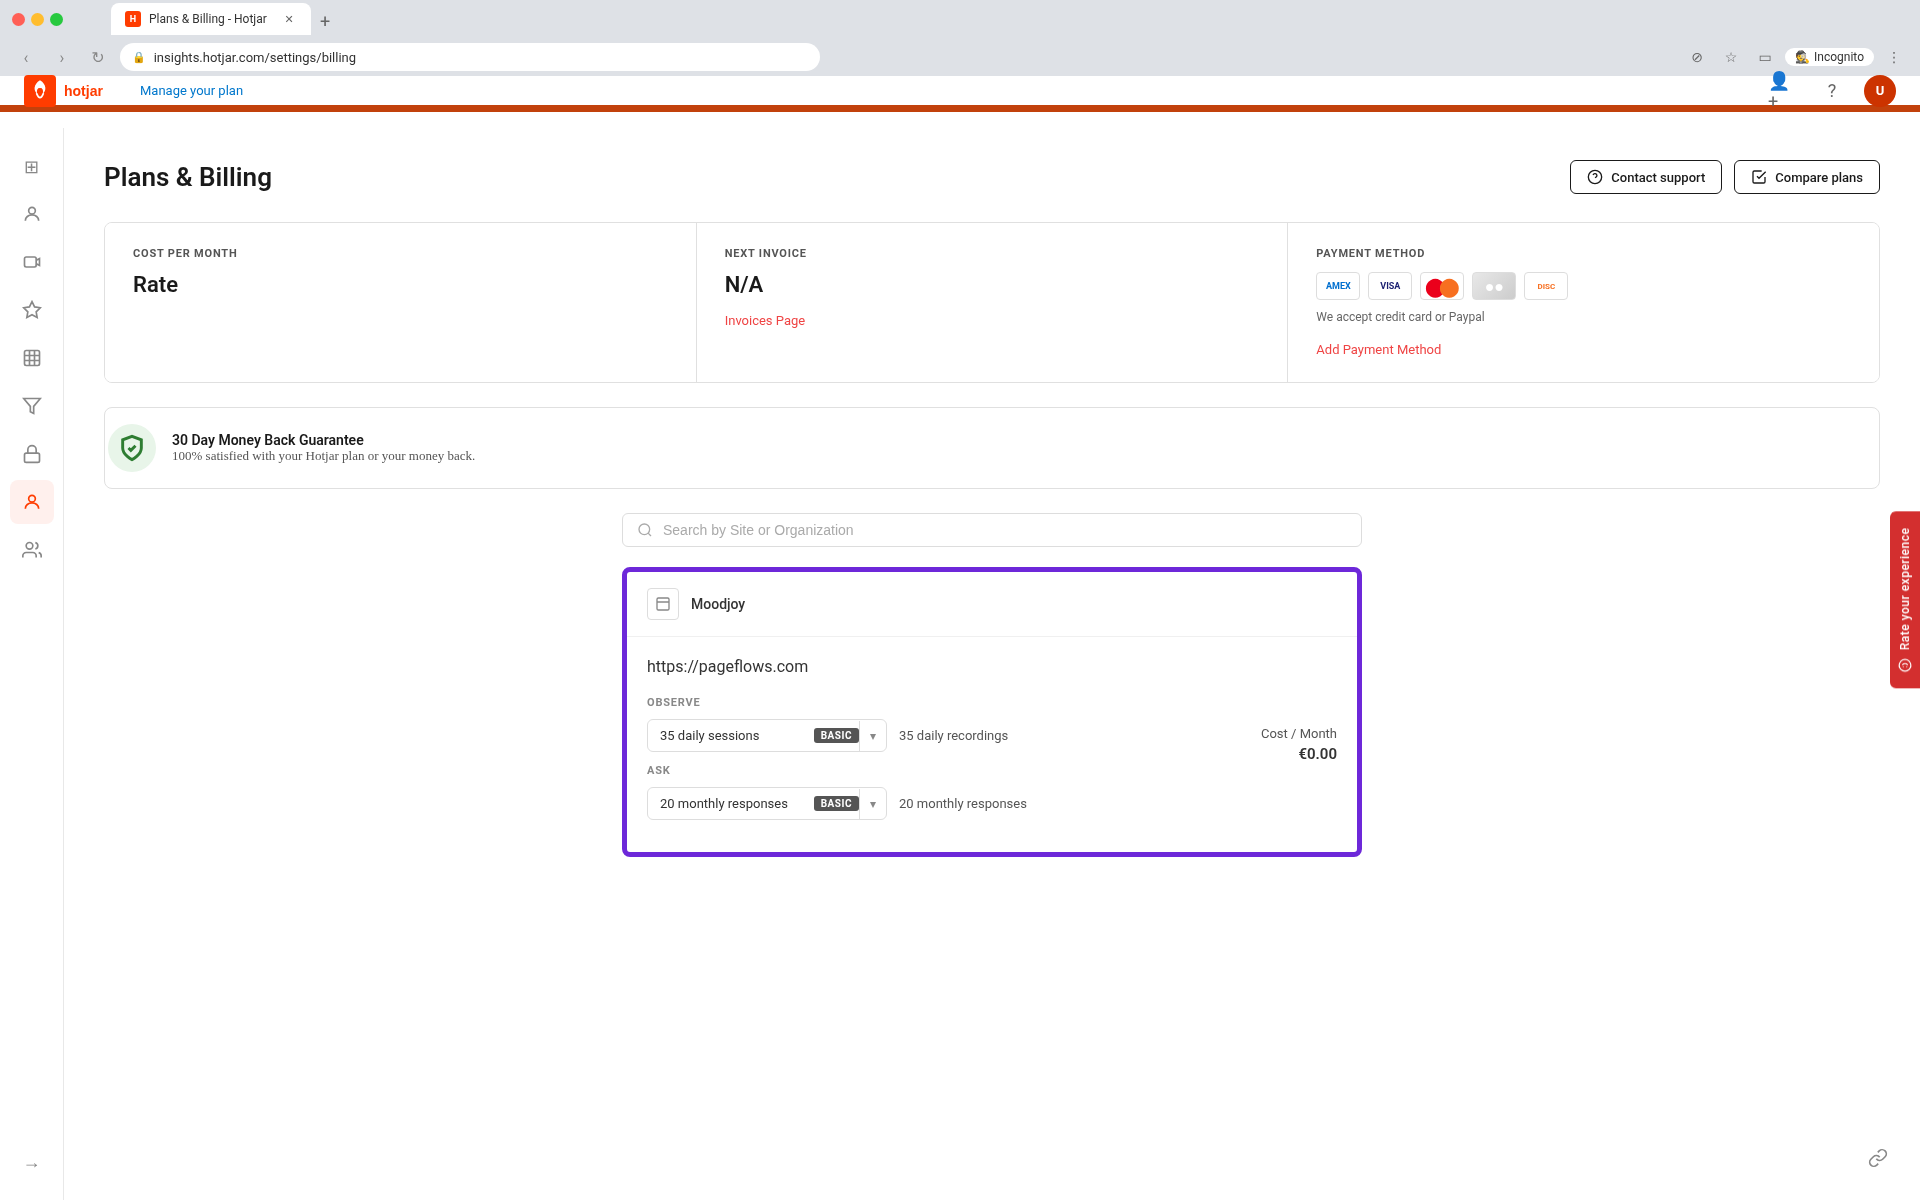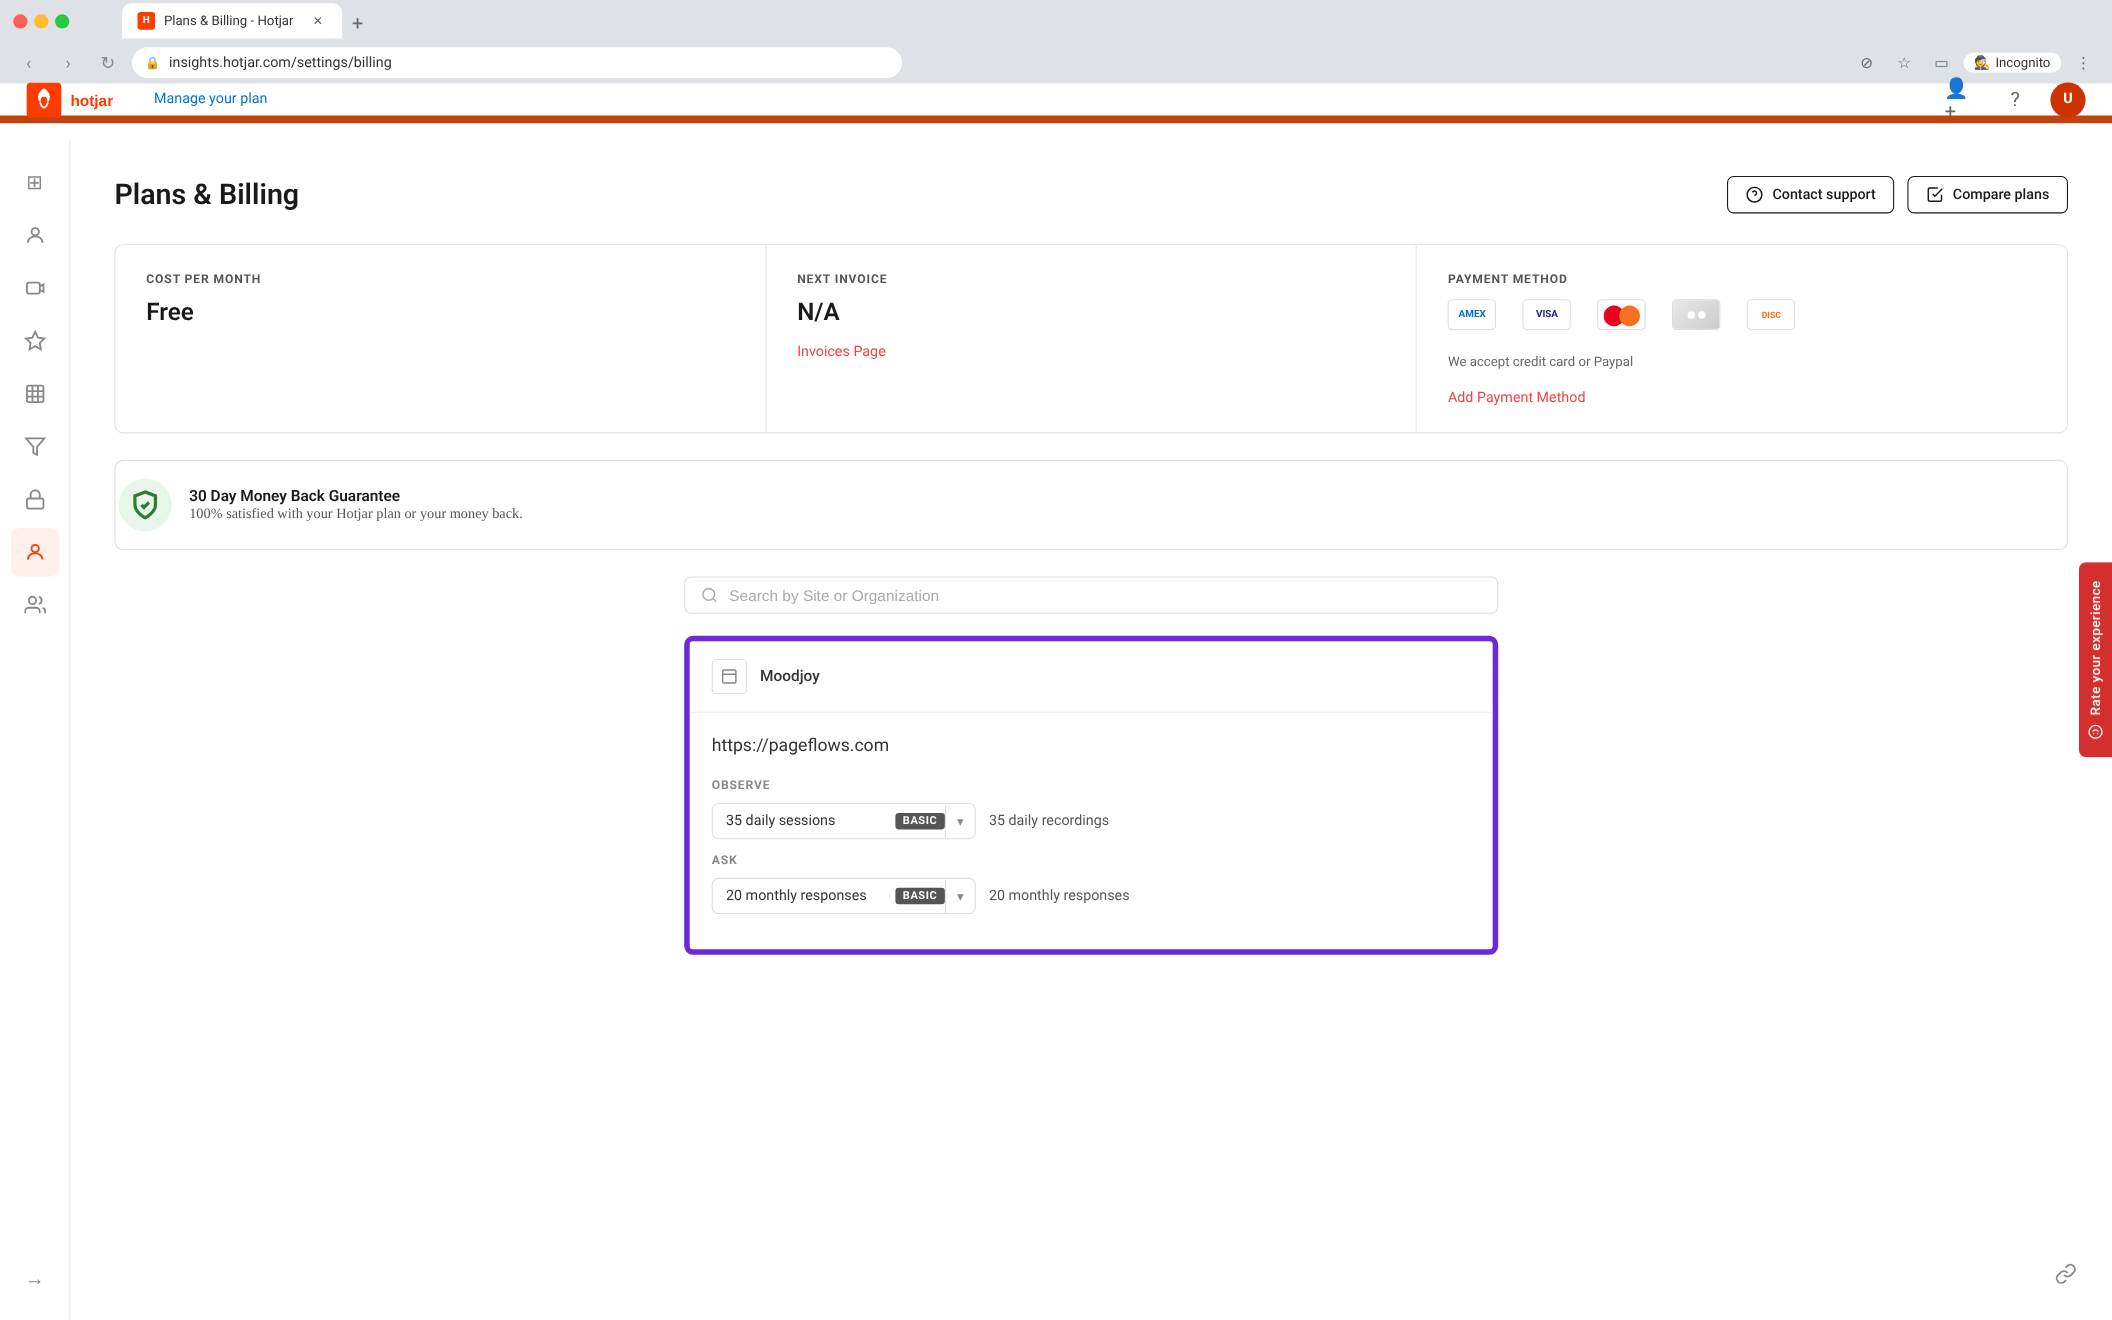--- a/index.html
+++ b/index.html
@@ -332,23 +332,23 @@
     }
     .billing-card-link {
       color: #ef4444;
       font-size: 13px;
       text-decoration: none;
       display: inline-block;
       margin-top: 8px;
     }
     .payment-icons {
       display: flex;
-      gap: 24px;
-      align-items: center;
-      margin-bottom: 22px;
+      gap: 8px;
+      align-items: center;
+      margin-bottom: 10px;
     }
     .payment-icon {
       height: 28px;
       width: 44px;
       border: 1px solid #ddd;
       border-radius: 4px;
       display: flex;
       align-items: center;
       justify-content: center;
       font-size: 9px;
@@ -707,21 +707,21 @@
               <path d="M21 12v7a2 2 0 01-2 2H5a2 2 0 01-2-2V5a2 2 0 012-2h11"></path>
             </svg>
           <span>Compare plans</span>
         </a>
       </div>
     </div>
 
     <div class="billing-cards">
       <div class="billing-card">
         <div class="billing-card-label">COST PER MONTH</div>
-        <div class="billing-card-value">Free</div>
+        <div class="billing-card-value">Rate</div>
       </div>
       <div class="billing-card">
         <div class="billing-card-label">NEXT INVOICE</div>
         <div class="billing-card-value">N/A</div>
         <a class="billing-card-link" href="#">Invoices Page</a>
       </div>
       <div class="billing-card">
         <div class="billing-card-label">PAYMENT METHOD</div>
         <div class="payment-icons">
           <div class="payment-icon amex">AMEX</div>
@@ -787,20 +787,24 @@
             <div class="plan-row">
               <div class="plan-select">
                 <span class="plan-select-label">20 monthly responses</span>
                 <span class="plan-badge">BASIC</span>
                 <span class="plan-dropdown-arrow">▾</span>
               </div>
               <span class="plan-info-text">20 monthly responses</span>
             </div>
           </div>
         </div>
+        <div class="site-card-right">
+          <div class="cost-per-month-label">Cost / Month</div>
+          <div class="cost-value">€0.00</div>
+        </div>
       </div>
     </div>
   </div>
 </div>
 
 <div class="rate-experience">
   <svg width="14" height="14" viewBox="0 0 24 24" fill="white">
       <circle cx="12" cy="12" r="10" stroke="white" stroke-width="2" fill="none"></circle>
       <path d="M8 13s1.5 2 4 2 4-2 4-2" stroke="white" stroke-width="2" fill="none" stroke-linecap="round"></path>
       <circle cx="9" cy="9" r="1" fill="white"></circle>

